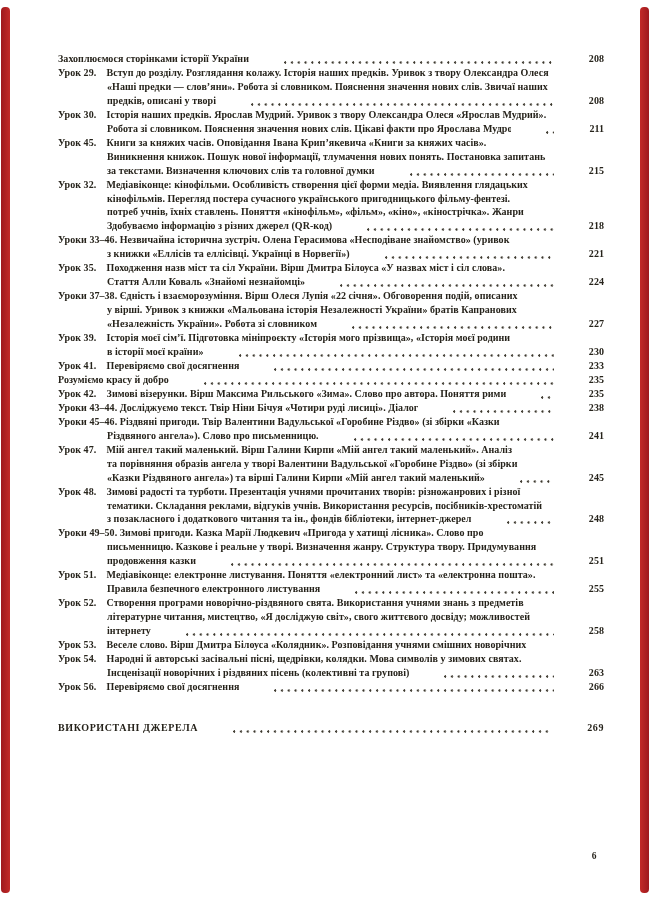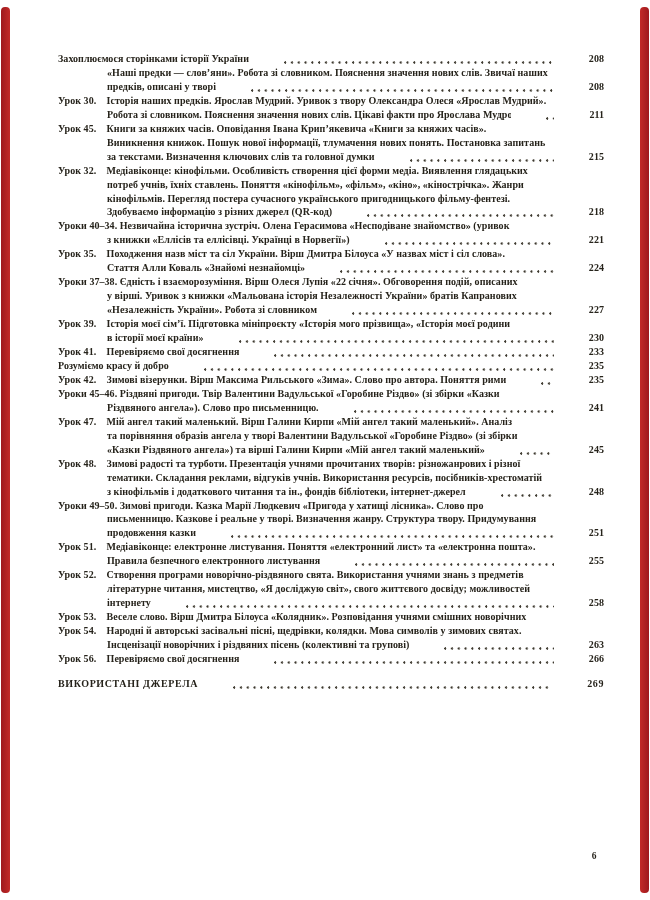--- a/index.html
+++ b/index.html
@@ -30,21 +30,21 @@
   .tail { display:flex; align-items:baseline; }
   .tail .t { flex:0 1 auto; overflow:hidden; }
   .leader {
     flex:1 1 8px; min-width:8px; height:3px;
     align-self:flex-end; margin:0 5px 2px 5px;
     background-image:radial-gradient(circle at 1.2px 1.5px, #3c382e 1px, rgba(0,0,0,0) 1.3px);
     background-size:6.8px 3px; background-repeat:repeat-x;
     background-position:left bottom;
   }
   .pg { flex:0 0 auto; text-align:right; }
-  .entry.backmatter { margin-top:11px; letter-spacing:0.6px; }
+  .entry.backmatter { margin-top:27px; letter-spacing:0.6px; }
   .footer-num {
     position:absolute; left:587px; top:851px; width:14px;
     font-size:9.5px; text-align:center;
   }
 </style>
 </head>
 <body>
 
 <div class="edge left"></div>
 <div class="edge right"></div>
@@ -52,20 +52,21 @@
 <div class="content">
   <div>
       <div class="entry chapter">
         <div class="line first tail">
           <span class="t">Захоплюємося сторінками історії України</span>
           <span class="leader"></span>
           <span class="pg">208</span>
         </div>
       </div>
       <div class="entry lesson">
+        <div class="line first"><span class="t"><span class="lbl">Урок 29.</span> Вступ до розділу. Розглядання колажу. Історія наших предків. Уривок з твору Олександра Олеся</span></div>
         <div class="line"><span class="t">«Наші предки — слов’яни». Робота зі словником. Пояснення значення нових слів. Звичаї наших</span></div>
         <div class="line tail">
           <span class="t">предків, описані у творі</span>
           <span class="leader"></span>
           <span class="pg">208</span>
         </div>
       </div>
       <div class="entry lesson">
         <div class="line first"><span class="t"><span class="lbl">Урок 30.</span> Історія наших предків. Ярослав Мудрий. Уривок з твору Олександра Олеся «Ярослав Мудрий».</span></div>
         <div class="line tail">
@@ -78,30 +79,30 @@
         <div class="line first"><span class="t"><span class="lbl">Урок 45.</span> Книги за княжих часів. Оповідання Івана Крип’якевича «Книги за княжих часів».</span></div>
         <div class="line"><span class="t">Виникнення книжок. Пошук нової інформації, тлумачення нових понять. Постановка запитань</span></div>
         <div class="line tail">
           <span class="t">за текстами. Визначення ключових слів та головної думки</span>
           <span class="leader"></span>
           <span class="pg">215</span>
         </div>
       </div>
       <div class="entry lesson">
         <div class="line first"><span class="t"><span class="lbl">Урок 32.</span> Медіавіконце: кінофільми. Особливість створення цієї форми медіа. Виявлення глядацьких</span></div>
+        <div class="line"><span class="t">кінофільмів. Перегляд постера сучасного українського пригодницького фільму-фентезі.</span></div>
         <div class="line"><span class="t">потреб учнів, їхніх ставлень. Поняття «кінофільм», «фільм», «кіно», «кінострічка». Жанри</span></div>
-        <div class="line"><span class="t">кінофільмів. Перегляд постера сучасного українського пригодницького фільму-фентезі.</span></div>
         <div class="line tail">
           <span class="t">Здобуваємо інформацію з різних джерел (QR-код)</span>
           <span class="leader"></span>
           <span class="pg">218</span>
         </div>
       </div>
       <div class="entry lesson">
-        <div class="line first"><span class="t"><span class="lbl">Уроки 40–34.</span> Незвичайна історична зустріч. Олена Герасимова «Несподіване знайомство» (уривок</span></div>
+        <div class="line first"><span class="t"><span class="lbl">Уроки 33–46.</span> Незвичайна історична зустріч. Олена Герасимова «Несподіване знайомство» (уривок</span></div>
         <div class="line tail">
           <span class="t">з книжки «Еллісів та еллісівці. Українці в Норвегії»)</span>
           <span class="leader"></span>
           <span class="pg">221</span>
         </div>
       </div>
       <div class="entry lesson">
         <div class="line first"><span class="t"><span class="lbl">Урок 35.</span> Походження назв міст та сіл України. Вірш Дмитра Білоуса «У назвах міст і сіл слова».</span></div>
         <div class="line tail">
           <span class="t">Стаття Алли Коваль «Знайомі незнайомці»</span>
@@ -141,41 +142,48 @@
         </div>
       </div>
       <div class="entry lesson">
         <div class="line first tail">
           <span class="t"><span class="lbl">Урок 42.</span> Зимові візерунки. Вірш Максима Рильського «Зима». Слово про автора. Поняття рими</span>
           <span class="leader"></span>
           <span class="pg">235</span>
         </div>
       </div>
       <div class="entry lesson">
+        <div class="line first tail">
+          <span class="t"><span class="lbl">Уроки 43–44.</span> Досліджуємо текст. Твір Ніни Бічуя «Чотири руді лисиці». Діалог</span>
+          <span class="leader"></span>
+          <span class="pg">238</span>
+        </div>
+      </div>
+      <div class="entry lesson">
         <div class="line first"><span class="t"><span class="lbl">Уроки 45–46.</span> Різдвяні пригоди. Твір Валентини Вадульської «Горобине Різдво» (зі збірки «Казки</span></div>
         <div class="line tail">
           <span class="t">Різдвяного ангела»). Слово про письменницю.</span>
           <span class="leader"></span>
           <span class="pg">241</span>
         </div>
       </div>
       <div class="entry lesson">
         <div class="line first"><span class="t"><span class="lbl">Урок 47.</span> Мій ангел такий маленький. Вірш Галини Кирпи «Мій ангел такий маленький». Аналіз</span></div>
         <div class="line"><span class="t">та порівняння образів ангела у творі Валентини Вадульської «Горобине Різдво» (зі збірки</span></div>
         <div class="line tail">
           <span class="t">«Казки Різдвяного ангела») та вірші Галини Кирпи «Мій ангел такий маленький»</span>
           <span class="leader"></span>
           <span class="pg">245</span>
         </div>
       </div>
       <div class="entry lesson">
         <div class="line first"><span class="t"><span class="lbl">Урок 48.</span> Зимові радості та турботи. Презентація учнями прочитаних творів: різножанрових і різної</span></div>
         <div class="line"><span class="t">тематики. Складання реклами, відгуків учнів. Використання ресурсів, посібників-хрестоматій</span></div>
         <div class="line tail">
-          <span class="t">з кінофільмів і додаткового читання та ін., фондів бібліотеки, інтернет-джерел</span>
+          <span class="t">з позакласного і додаткового читання та ін., фондів бібліотеки, інтернет-джерел</span>
           <span class="leader"></span>
           <span class="pg">248</span>
         </div>
       </div>
       <div class="entry lesson">
         <div class="line first"><span class="t"><span class="lbl">Уроки 49–50.</span> Зимові пригоди. Казка Марії Людкевич «Пригода у хатищі лісника». Слово про</span></div>
         <div class="line"><span class="t">письменницю. Казкове і реальне у творі. Визначення жанру. Структура твору. Придумування</span></div>
         <div class="line tail">
           <span class="t">продовження казки</span>
           <span class="leader"></span>

